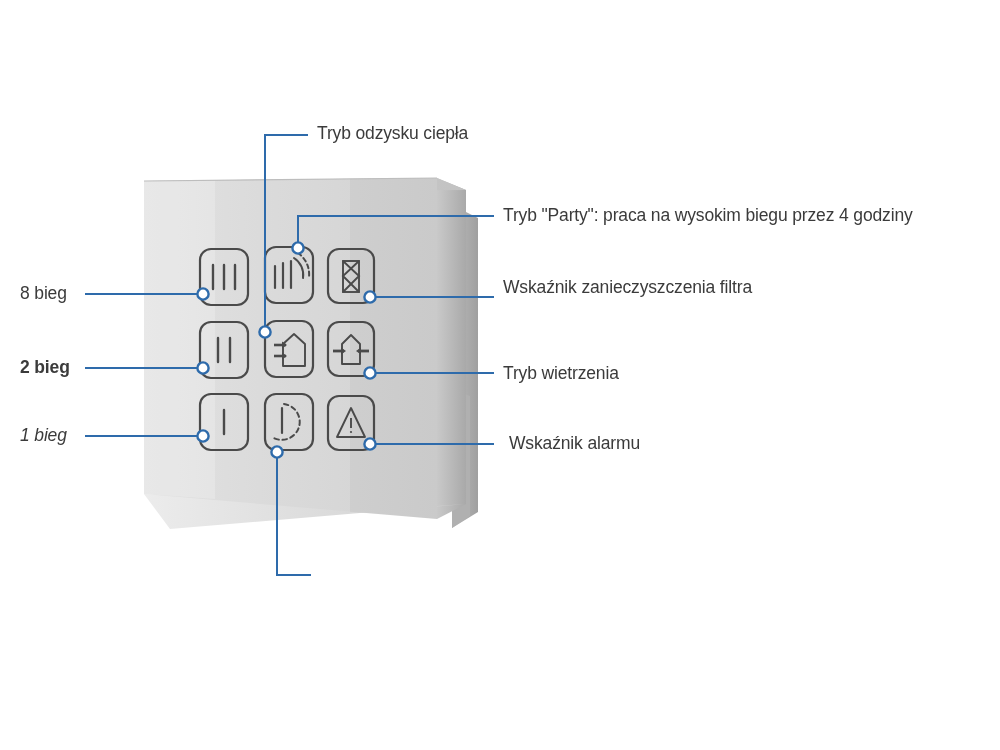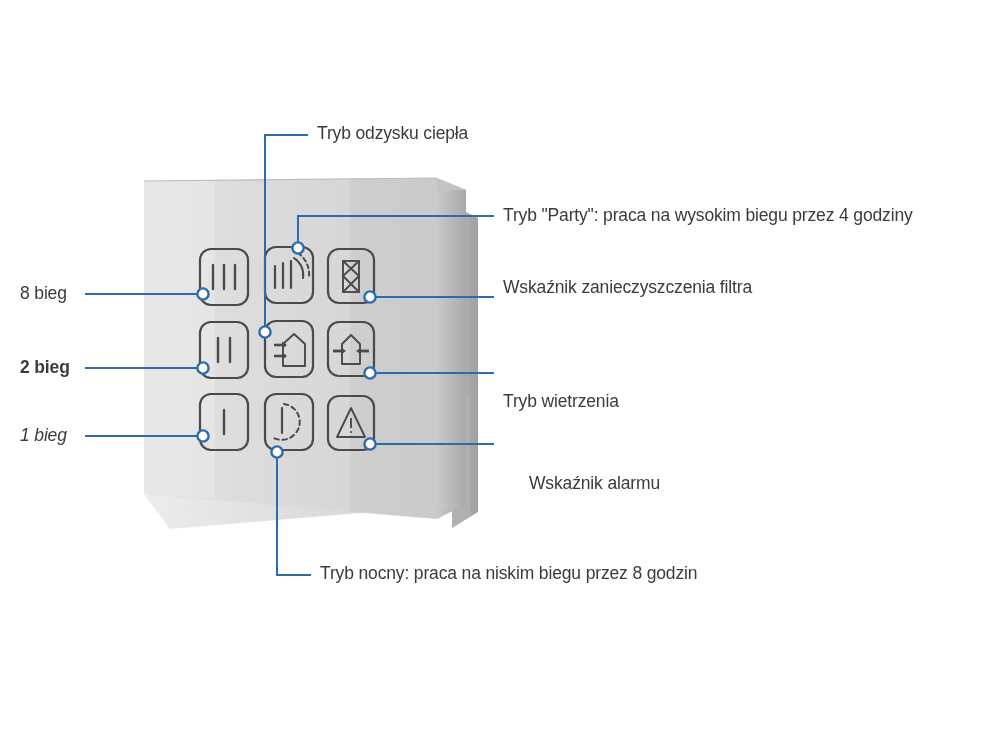--- a/index.html
+++ b/index.html
@@ -190,25 +190,24 @@
       <circle cx="203" cy="436" r="5.6"></circle>
     </g>
   </svg>
 
   <div class="label" style="left:317px;top:125px;">Tryb odzysku ciepła</div>
 
   <div class="label" style="left:503px;top:207px;">Tryb "Party": praca na wysokim biegu przez 4 godziny</div>
 
   <div class="label" style="left:503px;top:279px;">Wskaźnik zanieczyszczenia filtra</div>
 
-  <div class="label" style="left:503px;top:365px;margin-top:28px;">Tryb wietrzenia</div>
-
-  <div class="label" style="left:529px;top:435px;margin-top:40px;">Wskaźnik alarmu</div>
-
-  <div class="label" style="left:320px;top:565px;">Tryb nocny: praca na niskim biegu przez 8 godzin</div>
+  <div class="label" style="left:503px;top:365px;">Tryb wietrzenia</div>
+
+  <div class="label" style="left:509px;top:435px;">Wskaźnik alarmu</div>
+
 
   <div class="label" style="left:20px;top:285px;">8 bieg</div>
 
   <div class="label" style="left:20px;top:359px;font-weight:bold;">2 bieg</div>
 
   <div class="label" style="left:20px;top:427px;font-style:italic;">1 bieg</div>
 
 </div>
 
 </body></html>

